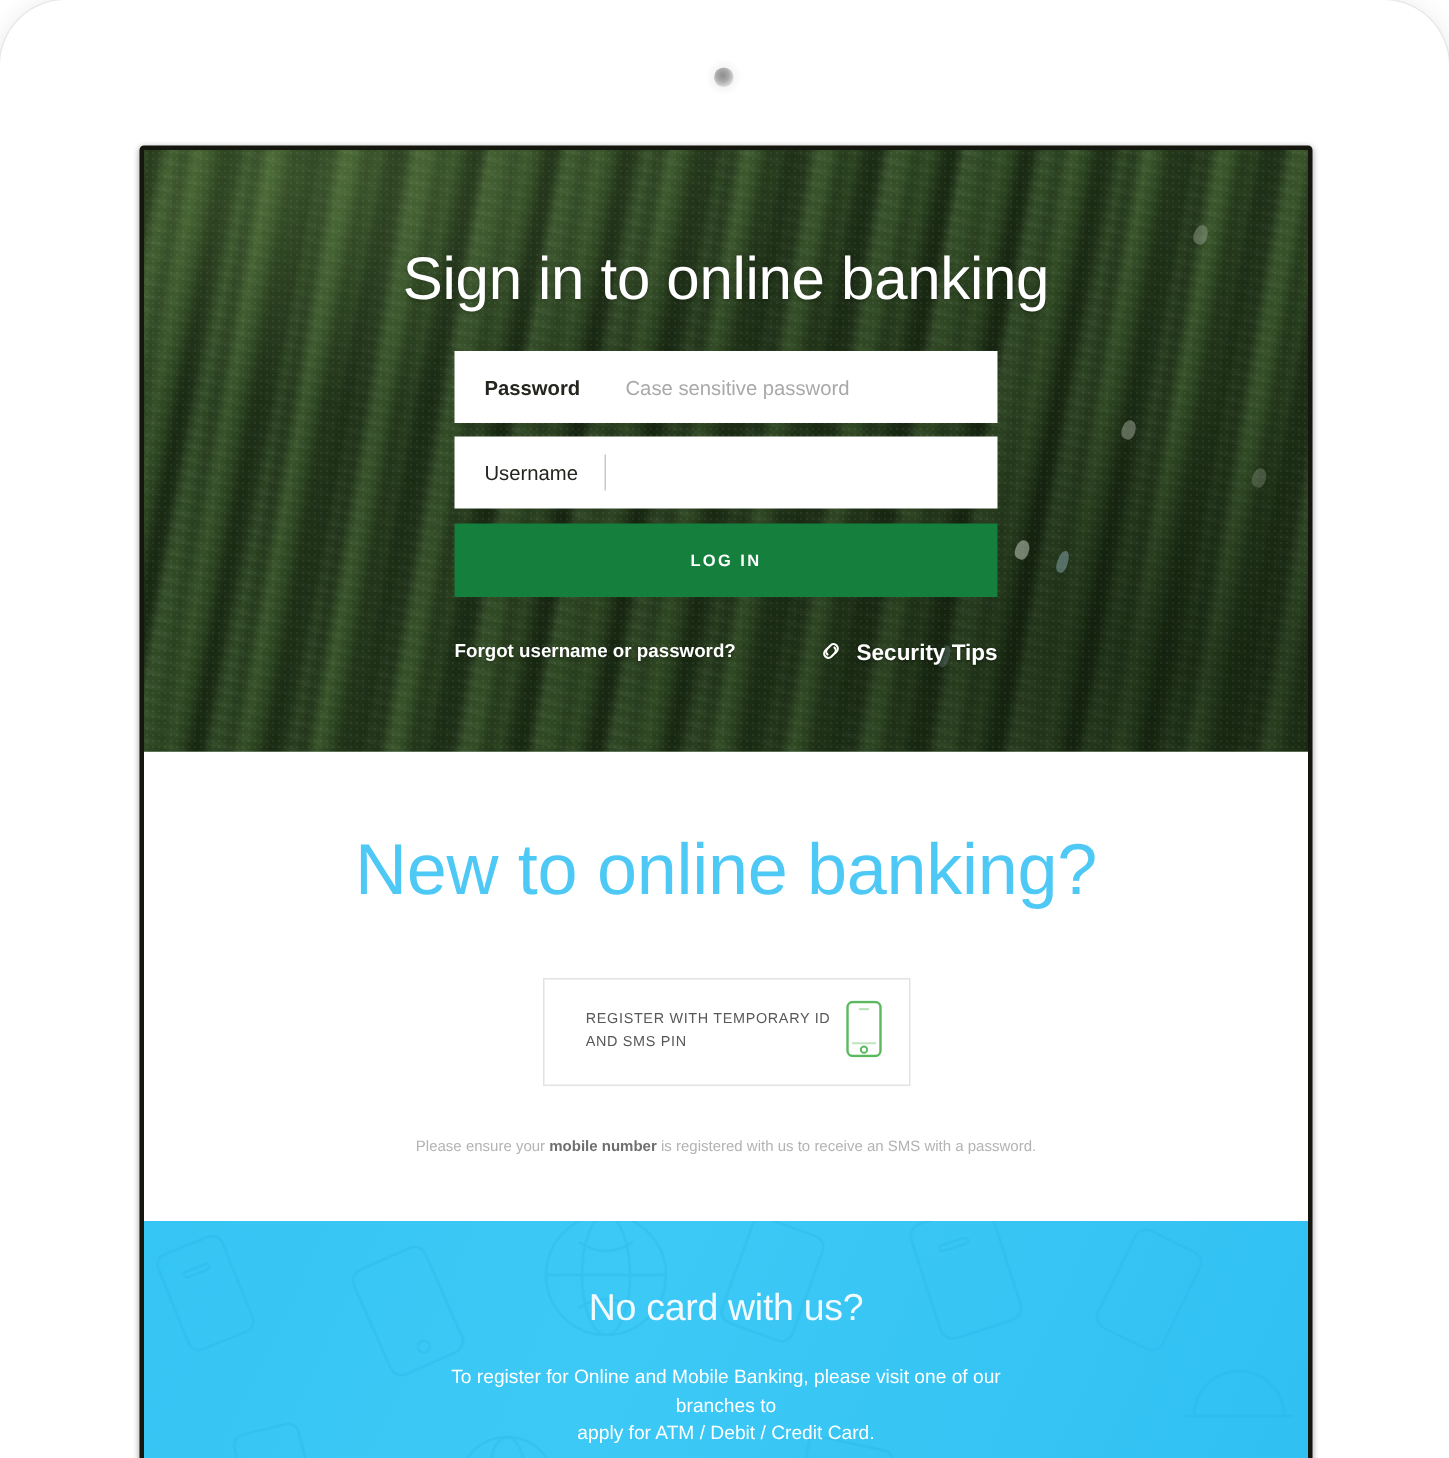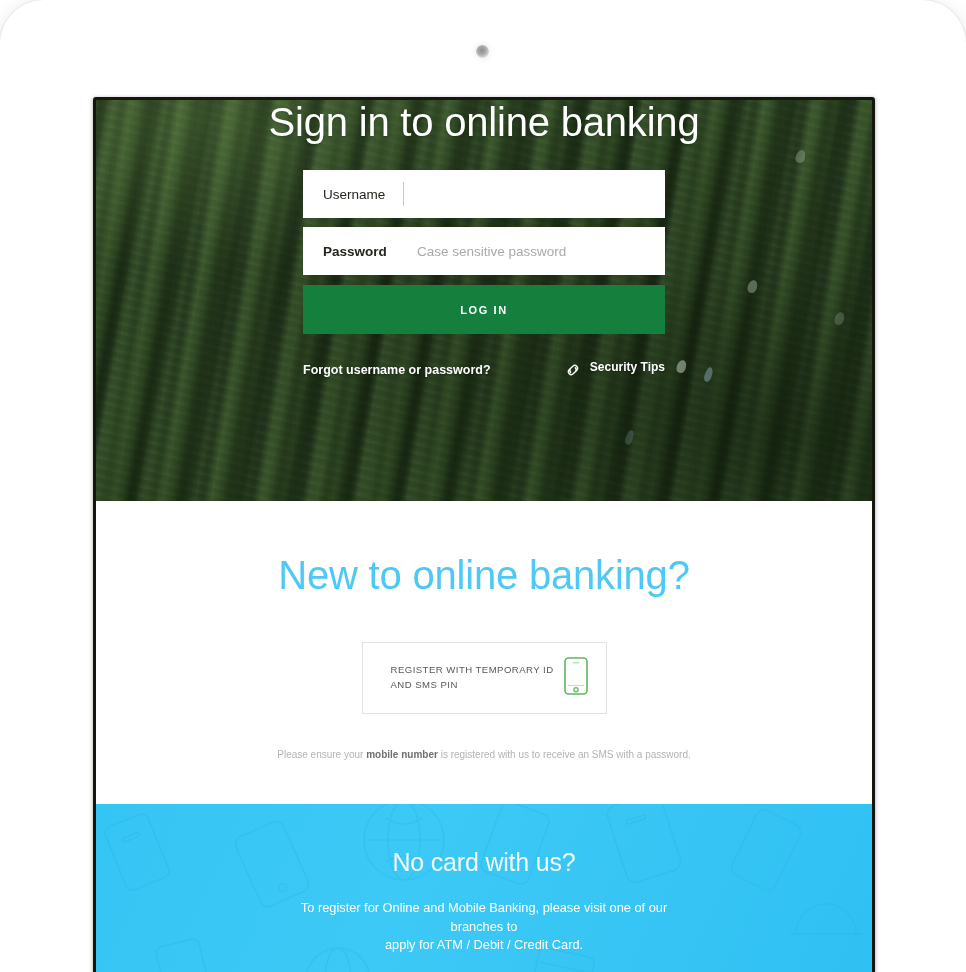--- a/index.html
+++ b/index.html
@@ -112,20 +112,21 @@
     width: 9px; height: 13px;
     background: rgba(190,200,185,0.55);
     border-radius: 50% 50% 40% 40%;
     transform: rotate(18deg);
   }
   .worker.w2 { background: rgba(135,170,180,0.5); width: 7px; height: 15px; }
 
   .hero-content {
     position: relative;
     z-index: 3;
+    padding-top: 64px;
     text-align: center;
   }
 
   .hero-title {
     font-size: 40px;
     font-weight: 300;
     color: #ffffff;
     letter-spacing: -0.2px;
     line-height: 1.1;
     text-shadow: 0 1px 3px rgba(0,0,0,0.25);
@@ -198,39 +199,39 @@
   .forgot-link {
     font-size: 12.5px;
     font-weight: bold;
     color: #ffffff;
     text-decoration: none;
     text-shadow: 0 1px 2px rgba(0,0,0,0.3);
   }
 
   .security-tips {
     display: flex;
-    align-items: flex-start;
+    align-items: flex-end;
     gap: 7px;
     color: #ffffff;
-    font-size: 12px;
+    font-size: 15px;
     font-weight: bold;
     text-decoration: none;
     text-shadow: 0 1px 2px rgba(0,0,0,0.3);
   }
   .link-icon { width: 20px; height: 20px; display: block; }
 
   
   .section-white {
     background: #ffffff;
     padding: 52px 0 44px;
     text-align: center;
   }
 
   .section-white h2 {
-    font-size: 40px;
+    font-size: 48px;
     font-weight: 300;
     color: #4ec8f4;
     letter-spacing: -0.2px;
   }
 
   .reg-cards {
     display: flex;
     justify-content: center;
     gap: 17px;
     margin-top: 44px;
@@ -321,28 +322,28 @@
       <div class="worker" style="left:700px; top:50px; opacity:.6;"></div>
       <div class="worker w2" style="left:530px; top:330px; opacity:.5;"></div>
       <div class="worker" style="left:739px; top:212px; opacity:.45;"></div>
 
       <div class="hero-content">
         <h1 class="hero-title">Sign in to online banking</h1>
 
         <form class="login-form">
 
           <div class="field">
+            <span class="field-label bold">Password</span>
+            <input class="field-input" type="password" placeholder="Case sensitive password" style="">
+          </div>
+
+          <div class="field">
             <span class="field-label">Username</span>
             <span class="field-divider"></span>
             <input class="field-input" type="text" placeholder="" style="">
-          </div>
-
-          <div class="field">
-            <span class="field-label bold">Password</span>
-            <input class="field-input" type="password" placeholder="Case sensitive password" style="">
           </div>
 
           <button class="login-btn" type="submit">LOG IN</button>
 
           <div class="links-row">
             <a class="forgot-link" href="#">Forgot username or password?</a>
 
             <a class="security-tips" href="#">
               <span class="link-icon">
                 <svg viewBox="0 0 24 24" width="20" height="20" fill="none" stroke="#ffffff" stroke-width="1.7" stroke-linecap="round">

